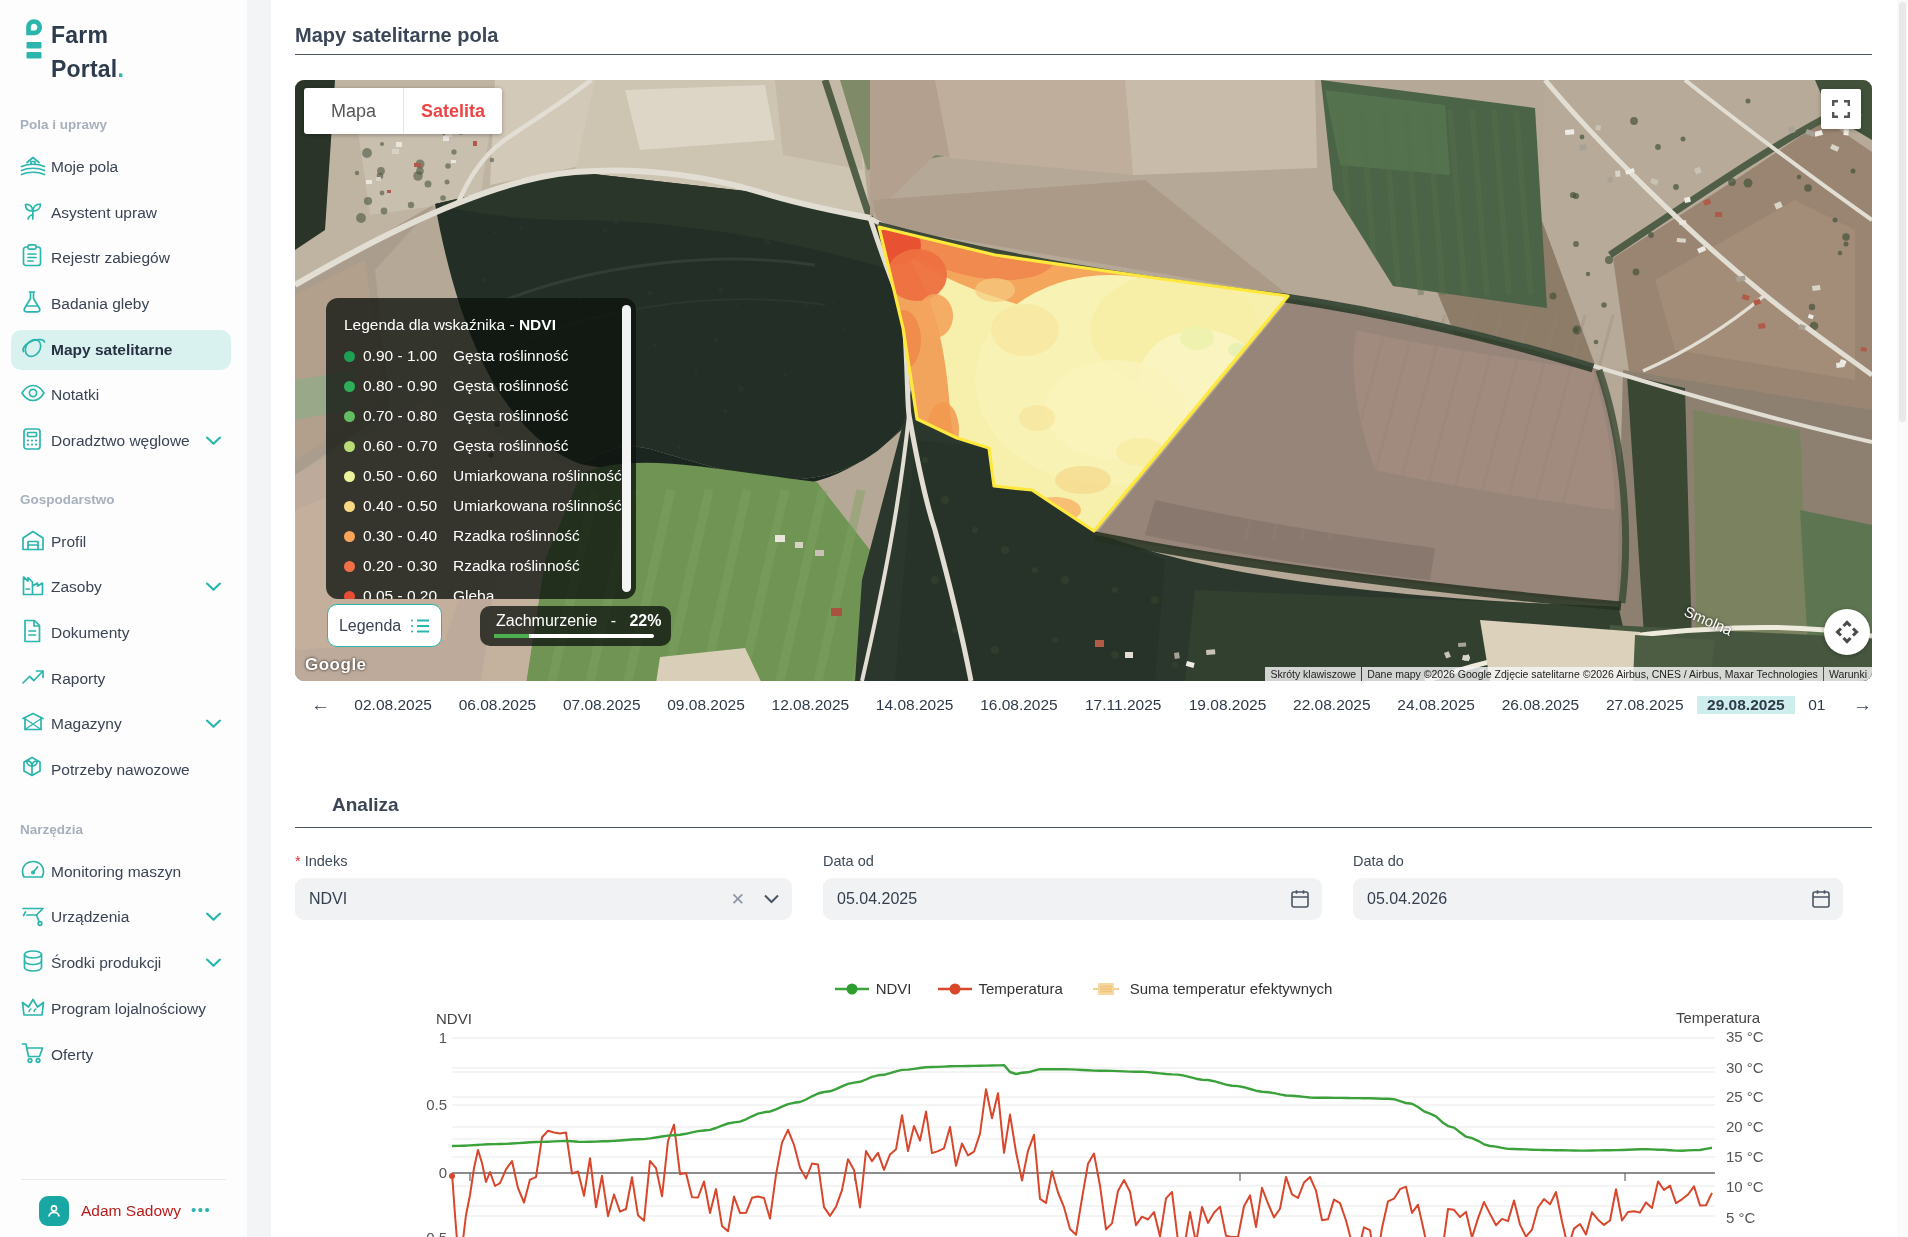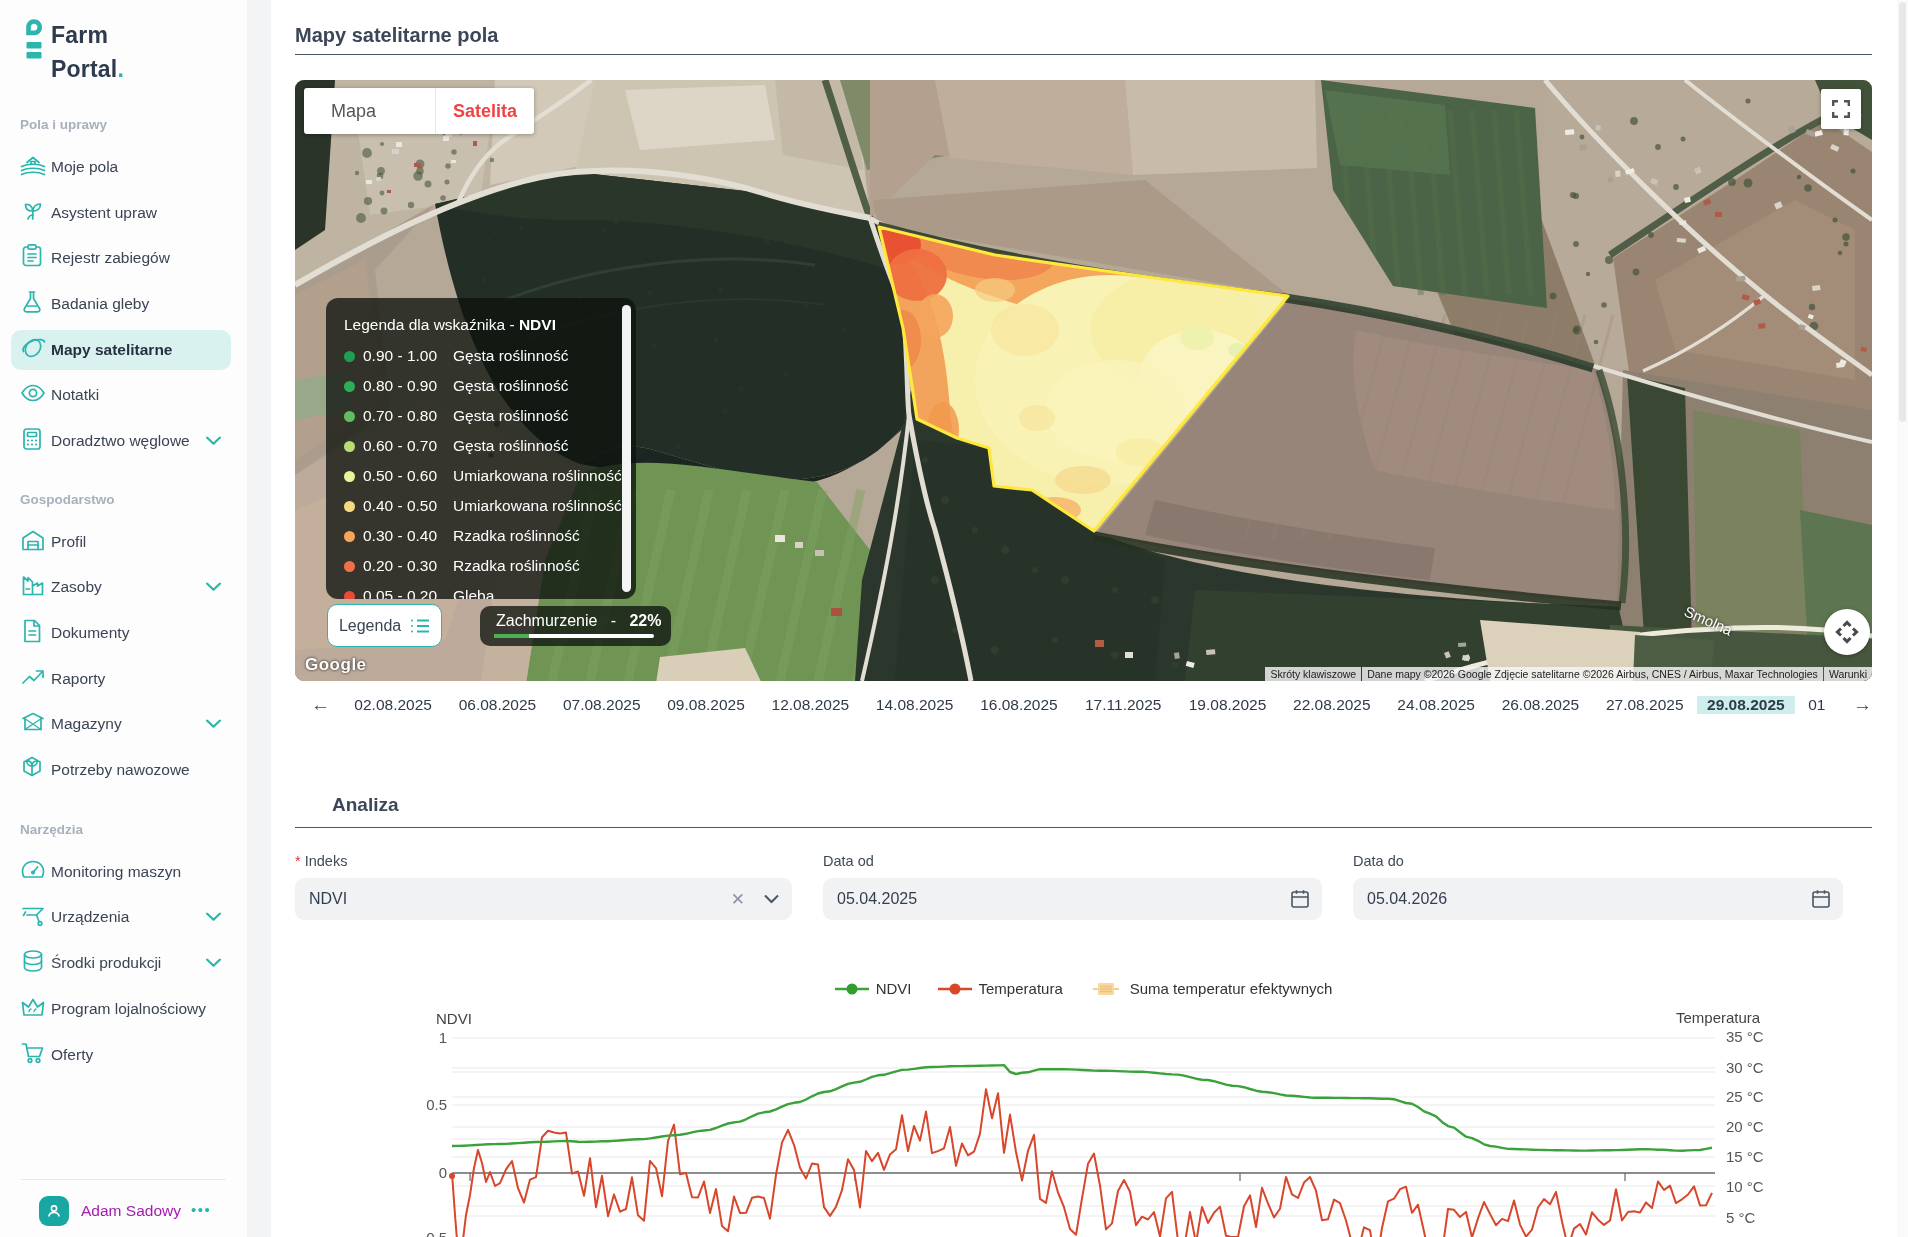--- a/index.html
+++ b/index.html
@@ -26,34 +26,34 @@
   .nav li.active { }
   .pill { position:absolute; left:11px; right:16px; top:3px; bottom:2px;
     background:#d9f1ef; border-radius:10px; }
   .nav li.active span.txt { font-weight:bold; color:#273142; }
   .chev { position:absolute; right:26px; top:50%; transform:translateY(-50%); }
   .userbar { position:absolute; left:0; bottom:0; width:247px; padding:14px 0 11px 0; }
   .userbar .rule { border-top:1px solid #e7e9ec; margin:0 21px 16px 21px; }
   .user-row { display:flex; align-items:center; padding-left:39px; }
   .avatar { width:30px; height:30px; border-radius:9px; background:#18a7a2;
     display:flex; align-items:center; justify-content:center; }
-  .user-name { font-size:15.5px; color:#a21caf; margin-left:12px; }
+  .user-name { font-size:15.5px; color:#b91c1c; margin-left:12px; }
   .user-dots { color:#2ab5ad; font-size:15px; letter-spacing:1.5px; margin-left:10px; margin-top:-4px;}
   
   .main { position:absolute; left:271px; top:0; width:1601px; height:1237px; }
   .inner { padding:0 0 0 24px; }
   h1.pagetitle { font-size:20px; color:#3b4657; padding-top:24px; }
   .titlerule { border-bottom:1.5px solid #4d5665; margin-top:7px; }
   .mapwrap { position:relative; margin-top:25px; width:1577px; height:601px;
     border-radius:9px; overflow:hidden; background:#b3a796; }
   .mapwrap svg.scene { position:absolute; left:0; top:0; }
   
   .tabs { position:absolute; left:9px; top:8px; height:46px; display:flex;
     background:#fff; border-radius:3px; box-shadow:0 1px 4px rgba(0,0,0,.3);
-    z-index:3; overflow:hidden;gap:32px; }
+    z-index:3; overflow:hidden; }
   .tab { width:99px; display:flex; align-items:center; justify-content:center;
     font-size:18px; color:#565656; }
   .tab.sel { font-weight:bold; color:#ef4444; border-left:1px solid #e6e6e6; }
   .legendbox { position:absolute; left:31px; top:218px; width:310px; height:301px;
     background:rgba(14,19,14,0.78); border-radius:12px; color:#fff; z-index:3;
     padding:18px 0 0 18px; overflow:hidden; }
   .legendbox h4 { font-size:15.5px; font-weight:normal; margin-bottom:7px; }
   .legendbox h4 b { font-weight:bold; }
   .lrow { display:flex; align-items:center; height:30px; font-size:15.5px; }
   .lrow .dotc { width:11px; height:11px; border-radius:50%; margin-right:8px; flex:none; }

